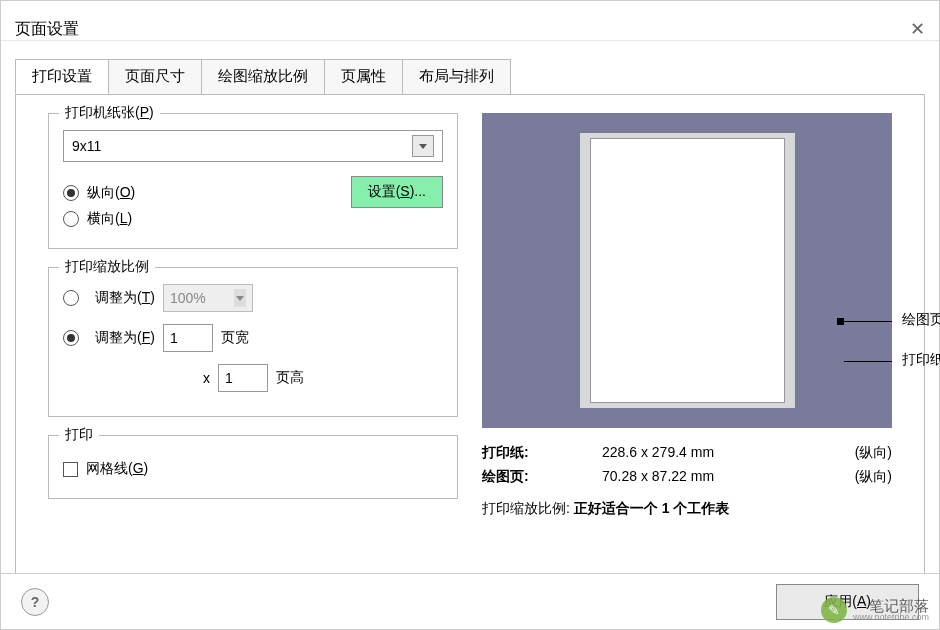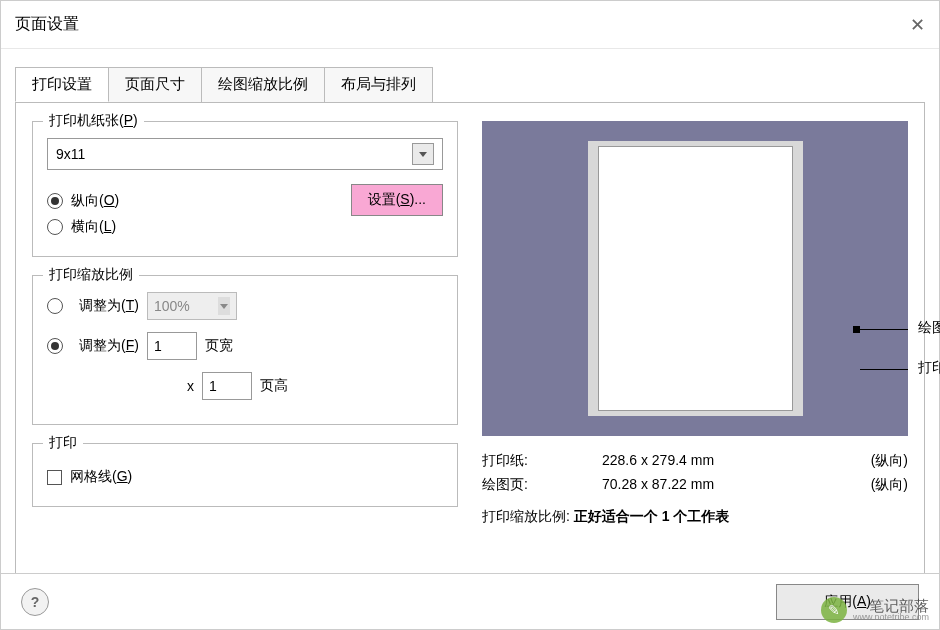--- a/index.html
+++ b/index.html
@@ -1,42 +1,42 @@
 <!DOCTYPE html>
 <html><head>
 <meta charset="utf-8">
 <style>
 * { box-sizing: border-box; margin: 0; padding: 0; }
 body { font-family: "Microsoft YaHei", sans-serif; font-size: 14px; background: #fff; width: 940px; height: 630px; overflow: hidden; }
 .dialog { width: 940px; height: 630px; border: 1px solid #ccc; background: #fff; position: relative; }
-.titlebar { height: 48px; display: flex; align-items: center; justify-content: space-between; padding: 0 14px; border-bottom: 1px solid #e8e8e8; }
+.titlebar { height: 40px; display: flex; align-items: flex-end; justify-content: space-between; padding: 0 14px; border-bottom: 1px solid #e8e8e8; }
 .titlebar .title { font-size: 16px; }
 .close-x { font-size: 18px; color: #666; cursor: pointer; font-family: Arial; }
 .tabs { display: flex; margin: 18px 0 0 14px; }
 .tab { padding: 7px 16px; border: 1px solid #bbb; border-bottom: none; background: #f7f7f7; font-size: 15px; cursor: pointer; margin-right: -1px; }
 .tab.active { background: #fff; border-bottom: 1px solid #fff; position: relative; z-index: 2; }
-.tab-panel-border { border: 1px solid #bbb; margin: 0 14px 14px 14px; padding: 18px 16px; height: 480px; position: relative; }
+.tab-panel-border { border: 1px solid #bbb; margin: 0 14px 14px 14px; padding: 18px 32px; height: 480px; position: relative; }
 .content { display: flex; gap: 24px; height: 100%; }
 .left { flex: 1; }
 .right { flex: 1; }
 
 .group { border: 1px solid #bbb; padding: 16px 14px 12px 14px; margin-bottom: 18px; position: relative; }
 .group-legend { position: absolute; top: -10px; left: 10px; background: #fff; padding: 0 6px; font-size: 14px; }
 
 .select-row { display: flex; margin-bottom: 14px; }
 .select { flex: 1; height: 32px; border: 1px solid #999; display: flex; align-items: center; justify-content: space-between; padding: 0 8px; background: #fff; }
 .select .dd { width: 22px; height: 22px; border: 1px solid #999; background: #eaeaea; display: flex; align-items: center; justify-content: center; }
 .select .dd::after { content: ""; border-left: 4px solid transparent; border-right: 4px solid transparent; border-top: 5px solid #555; }
 
 .radio-row { display: flex; align-items: center; margin: 8px 0; }
 .radio { width: 16px; height: 16px; border: 1px solid #555; border-radius: 50%; margin-right: 8px; display: flex; align-items: center; justify-content: center; }
 .radio.checked::after { content: ""; width: 8px; height: 8px; background: #333; border-radius: 50%; }
 .orient-box { display: flex; align-items: flex-start; }
 .orient-left { flex: 1; }
-.btn { border: 1px solid #888; background: #f9a8d4; padding: 6px 16px; cursor: pointer; font-size: 14px; }
+.btn { border: 1px solid #888; background: #86efac; padding: 6px 16px; cursor: pointer; font-size: 14px; }
 
 .scale-group .row { display: flex; align-items: center; margin-bottom: 12px; gap: 8px; }
 .scale-select { width: 90px; height: 28px; border: 1px solid #bbb; background: #eee; color: #888; display: flex; align-items: center; justify-content: space-between; padding: 0 6px; gap: 28px; }
 .scale-select .dd2 { width: 18px; height: 18px; background: #ddd; display: flex; align-items: center; justify-content: center; }
 .scale-select .dd2::after { content: ""; border-left: 4px solid transparent; border-right: 4px solid transparent; border-top: 5px solid #888; }
 .num-input { width: 50px; height: 28px; border: 1px solid #999; padding: 0 6px; display: flex; align-items: center; }
 .label-txt { font-size: 14px; }
 .indent { margin-left: 140px; }
 
 .checkbox { width: 15px; height: 15px; border: 1px solid #555; margin-right: 8px; display: inline-block; vertical-align: middle; }
@@ -44,21 +44,21 @@
 .preview { background: #7a7a9b; width: 100%; height: 315px; position: relative; display: flex; align-items: center; justify-content: center; }
 .paper-outer { background: #d8d8d8; width: 215px; height: 275px; position: relative; display: flex; align-items: center; justify-content: center; }
 .paper-inner { background: #fff; width: 195px; height: 265px; border: 1px solid #999; }
 .callout { position: absolute; display: flex; align-items: center; }
 .callout .dot { width: 7px; height: 7px; background: #000; }
 .callout .line { width: 48px; height: 1px; background: #000; }
 .callout-label { position: absolute; font-size: 14px; white-space: nowrap; }
 
 .info-table { margin-top: 16px; width: 100%; }
 .info-row { display: flex; margin-bottom: 6px; font-size: 14px; }
-.info-label { width: 120px; }
+.info-label { width: 120px; font-weight: bold; }
 .info-value { flex: 1; }
 .info-orient { width: 60px; text-align: right; }
 .info-scale { margin-top: 14px; font-size: 14px; }
 .info-scale .bold { font-weight: bold; }
 
 .footer { position: absolute; bottom: 0; left: 0; right: 0; height: 56px; border-top: 1px solid #ccc; display: flex; align-items: center; justify-content: space-between; padding: 0 20px; background: #fff; }
 .help-icon { width: 28px; height: 28px; border: 1px solid #999; border-radius: 50%; display: flex; align-items: center; justify-content: center; color: #666; font-weight: bold; cursor: pointer; background: #f2f2f2; }
 .footer-btns { display: flex; gap: 14px; }
 .footer-btn { border: 1px solid #888; background: #eaeaea; padding: 8px 47px; cursor: pointer; font-size: 14px; }
 
@@ -77,20 +77,21 @@
 
   <div class="titlebar">
     <span class="title">页面设置</span>
     <span class="close-x">✕</span>
   </div>
 
   <div class="tabs">
     <div class="tab active">打印设置</div>
     <div class="tab">页面尺寸</div>
     <div class="tab">绘图缩放比例</div>
+    <div class="tab">页属性</div>
     <div class="tab">布局与排列</div>
   </div>
 
   <div class="tab-panel-border">
     <div class="content">
       <div class="left">
 
         <div class="group">
           <span class="group-legend">打印机纸张(<u>P</u>)</span>
           <div class="select-row">

